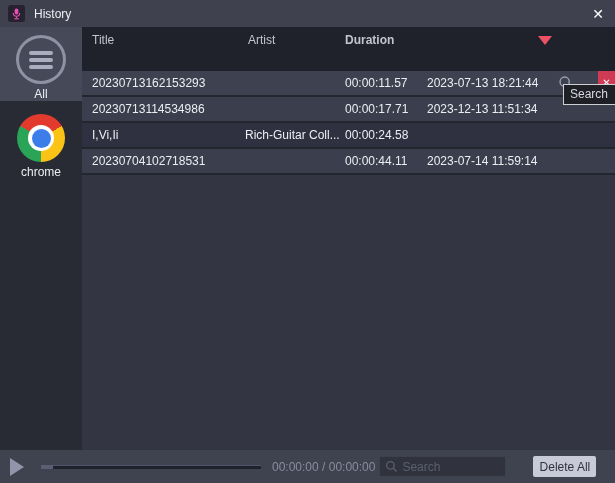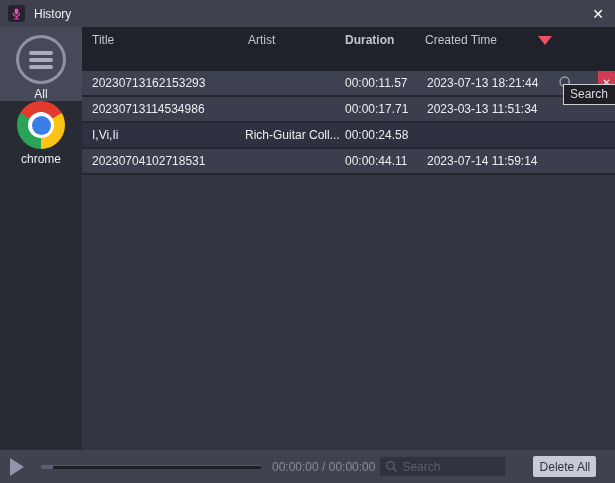--- a/index.html
+++ b/index.html
@@ -19,21 +19,21 @@
                line-height:14px; cursor:default; }
 
   
   .main { flex:1 1 auto; display:flex; min-height:0; }
 
   .sidebar { width:82px; background:#282a34; flex:0 0 auto; display:flex;
              flex-direction:column; }
   .side-item { display:flex; flex-direction:column; align-items:center; }
   .side-item.selected { background:#464958; }
   .side-item-all { height:74px; padding-top:8px; }
-  .side-item-chrome { }
+  .side-item-chrome { padding-top:13px; }
   .menu-circle { width:50px; height:50px; border:3px solid #8f92a3; border-radius:50%;
                  display:flex; flex-direction:column; align-items:center; justify-content:center;
                  gap:3px; }
   .menu-circle .bar { width:24px; height:4px; background:#a9adbd; border-radius:2px; }
   .side-label { color:#eceef2; margin-top:3px; }
 
   .chrome-logo { width:48px; height:48px; border-radius:50%;
     background:conic-gradient(from 60deg, #fcc317 0deg 120deg, #2aa457 120deg 240deg, #e23b2e 240deg 360deg);
     position:relative; }
   .chrome-logo::before { content:""; position:absolute; left:50%; top:50%; width:26px; height:26px;
@@ -124,41 +124,40 @@
         <div class="chrome-logo"></div>
         <div class="side-label">chrome</div>
       </div>
     </div>
 
     <div class="table-area">
       <div class="thead">
         <span class="th-title">Title</span>
         <span class="th-artist">Artist</span>
         <span class="th-duration">Duration</span>
-        <span class="th-created">Created Time</span>
         <div class="filter-triangle"></div>
       </div>
 
       <div class="trow odd hovered">
         <span class="cell-title">20230713162153293</span>
         <span class="cell-artist"></span>
         <span class="cell-duration">00:00:11.57</span>
         <span class="cell-created">2023-07-13 18:21:44</span>
         <svg class="row-search-icon" viewBox="0 0 18 18">
           <circle cx="7.5" cy="7.5" r="5.2" fill="none" stroke="#9ba0ad" stroke-width="1.6"></circle>
           <line x1="11.5" y1="11.5" x2="16" y2="16" stroke="#9ba0ad" stroke-width="1.6"></line>
         </svg>
         <button class="row-delete-btn">✕</button>
       </div>
 
       <div class="trow even">
         <span class="cell-title">20230713114534986</span>
         <span class="cell-artist"></span>
         <span class="cell-duration">00:00:17.71</span>
-        <span class="cell-created">2023-03-13 11:51:34</span>
+        <span class="cell-created">2023-12-13 11:51:34</span>
       </div>
 
       <div class="trow odd">
         <span class="cell-title">I,Vi,Ii</span>
         <span class="cell-artist">Rich-Guitar Coll...</span>
         <span class="cell-duration">00:00:24.58</span>
       </div>
 
       <div class="trow even">
         <span class="cell-title">20230704102718531</span>

